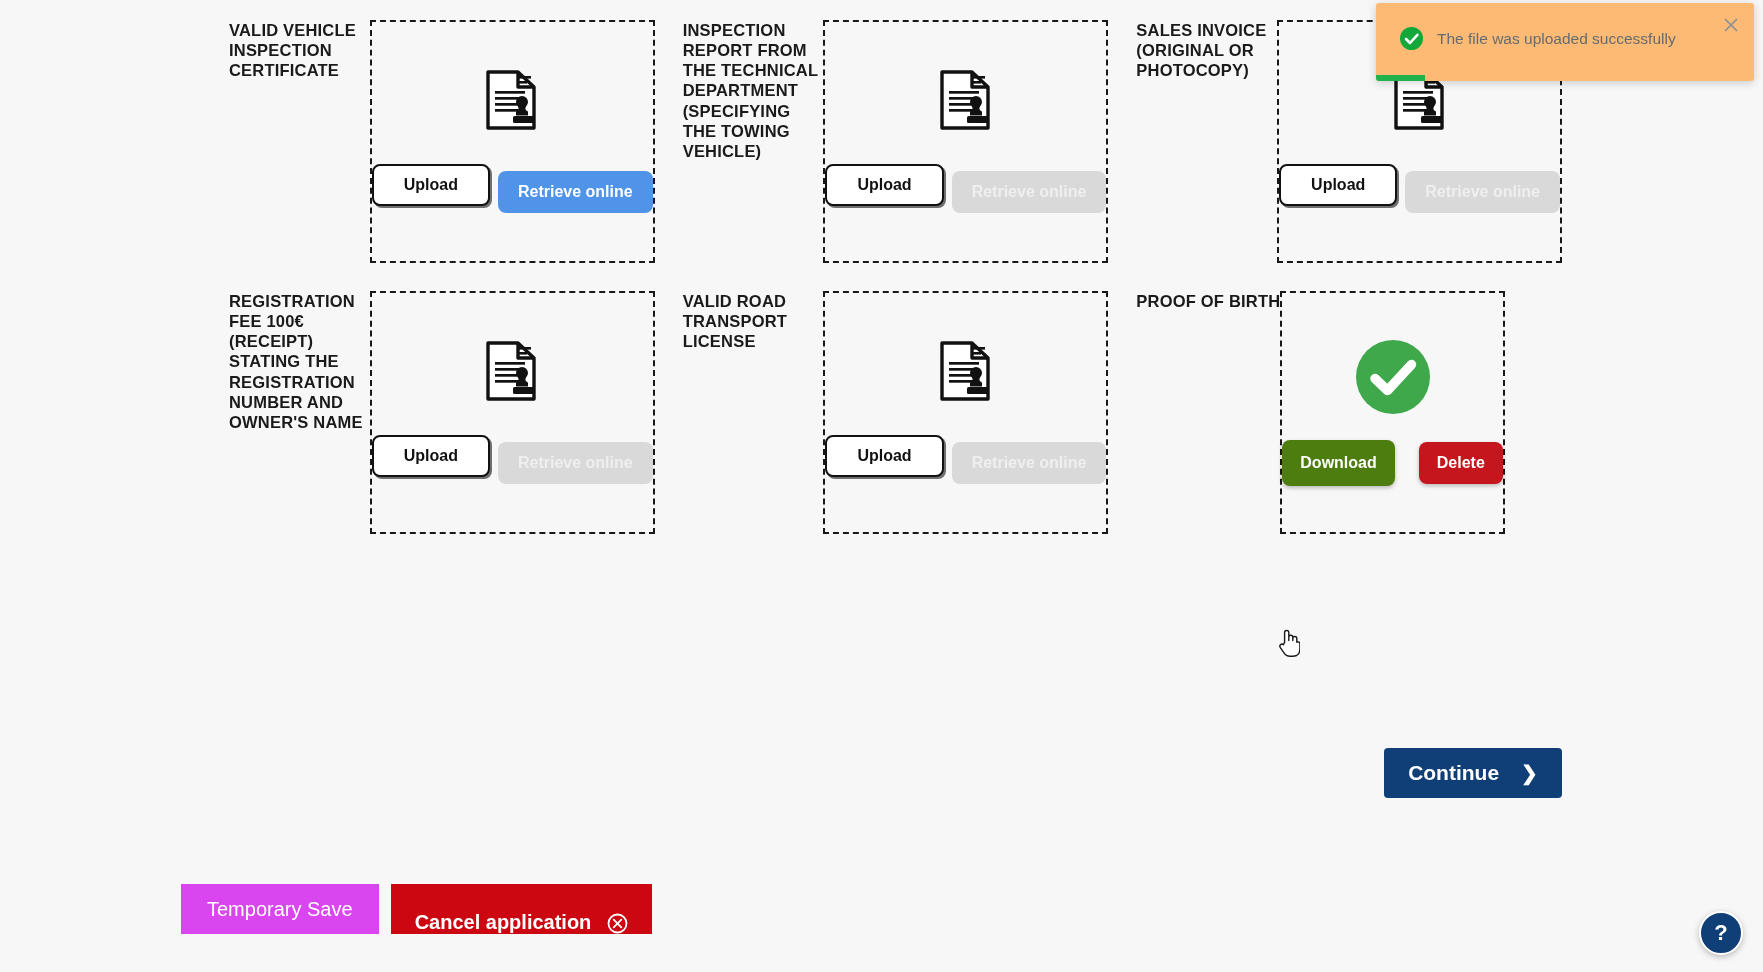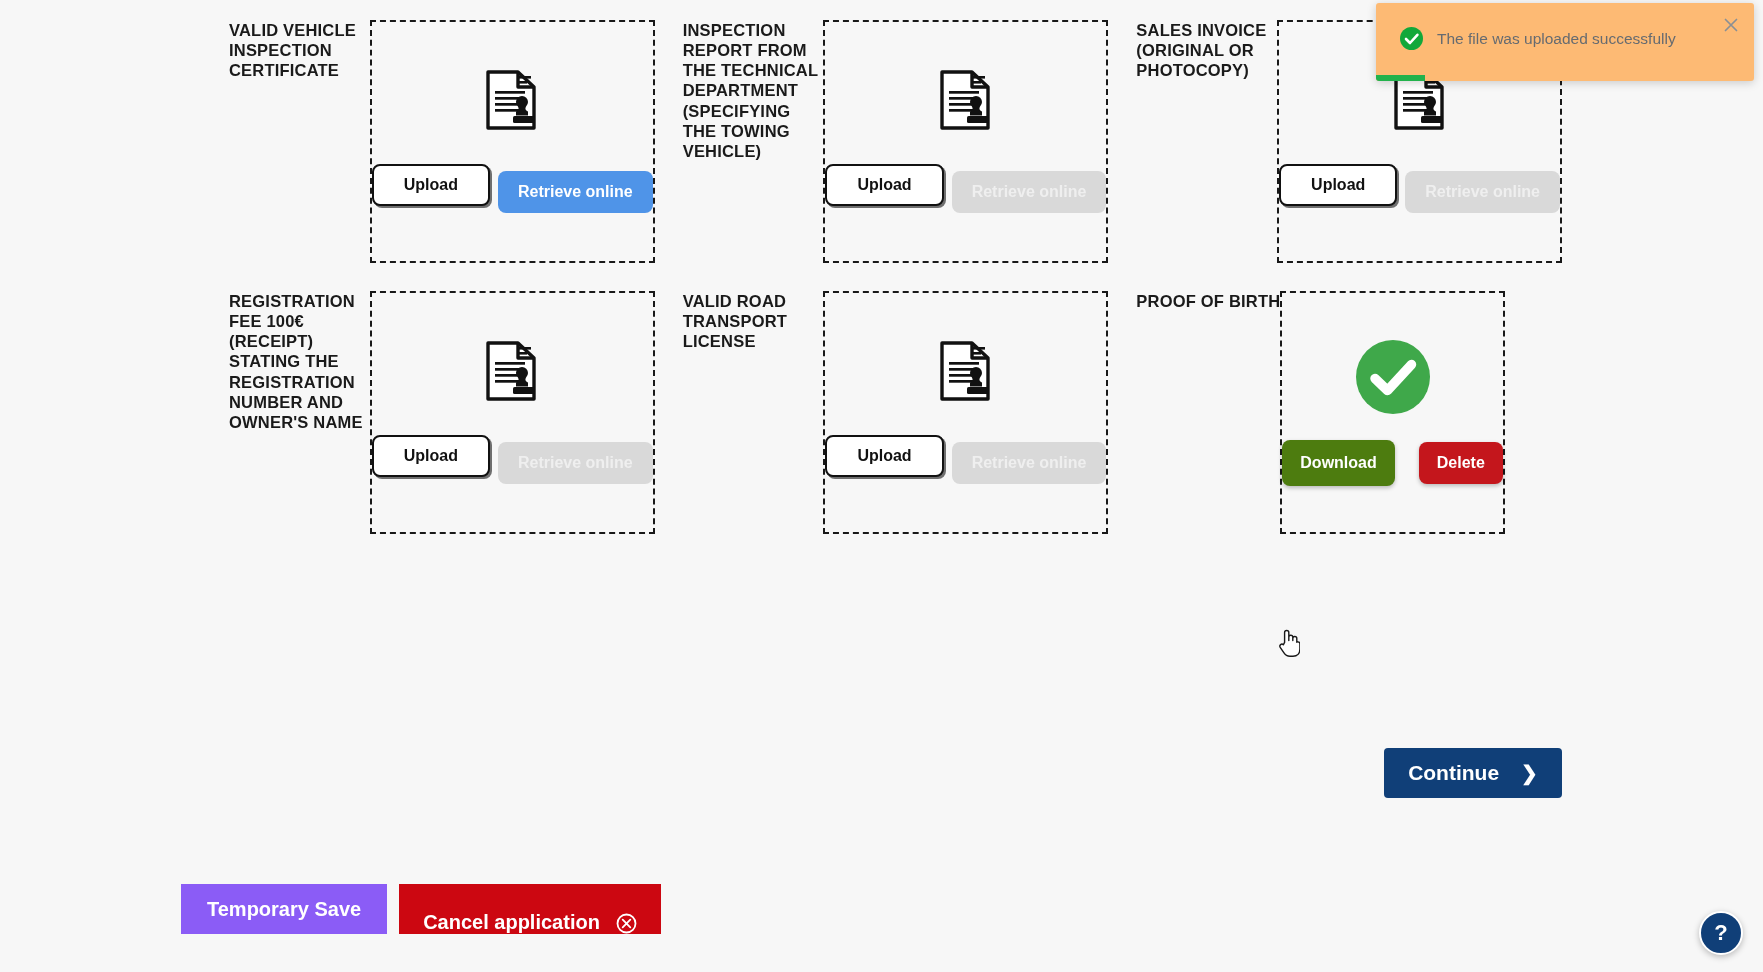--- a/index.html
+++ b/index.html
@@ -174,26 +174,26 @@
 
   
   .footer-actions {
     position: absolute;
     left: 181px;
     top: 884px;
     display: flex;
     gap: 12px;
   }
   .btn-temp-save {
-    background: #8b5cf6;
+    background: #d946ef;
     color: #ffffff;
     border: none;
     border-radius: 0;
     font-size: 20px;
-    font-weight: bold;
+    font-weight: normal;
     height: 50px;
     padding: 0 26px;
     cursor: pointer;
     font-family: "Liberation Sans", sans-serif;
   }
   .btn-cancel {
     background: #cc0711;
     color: #ffffff;
     border: none;
     border-radius: 0;

